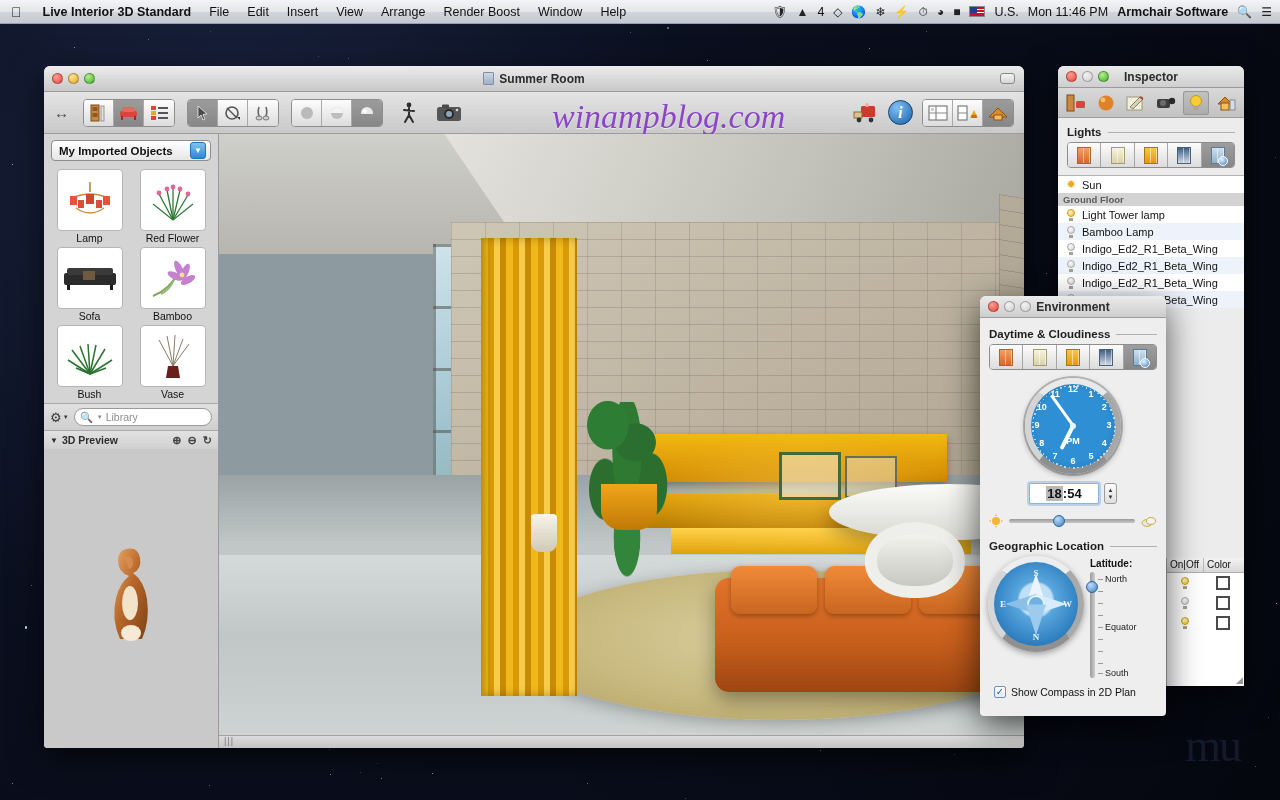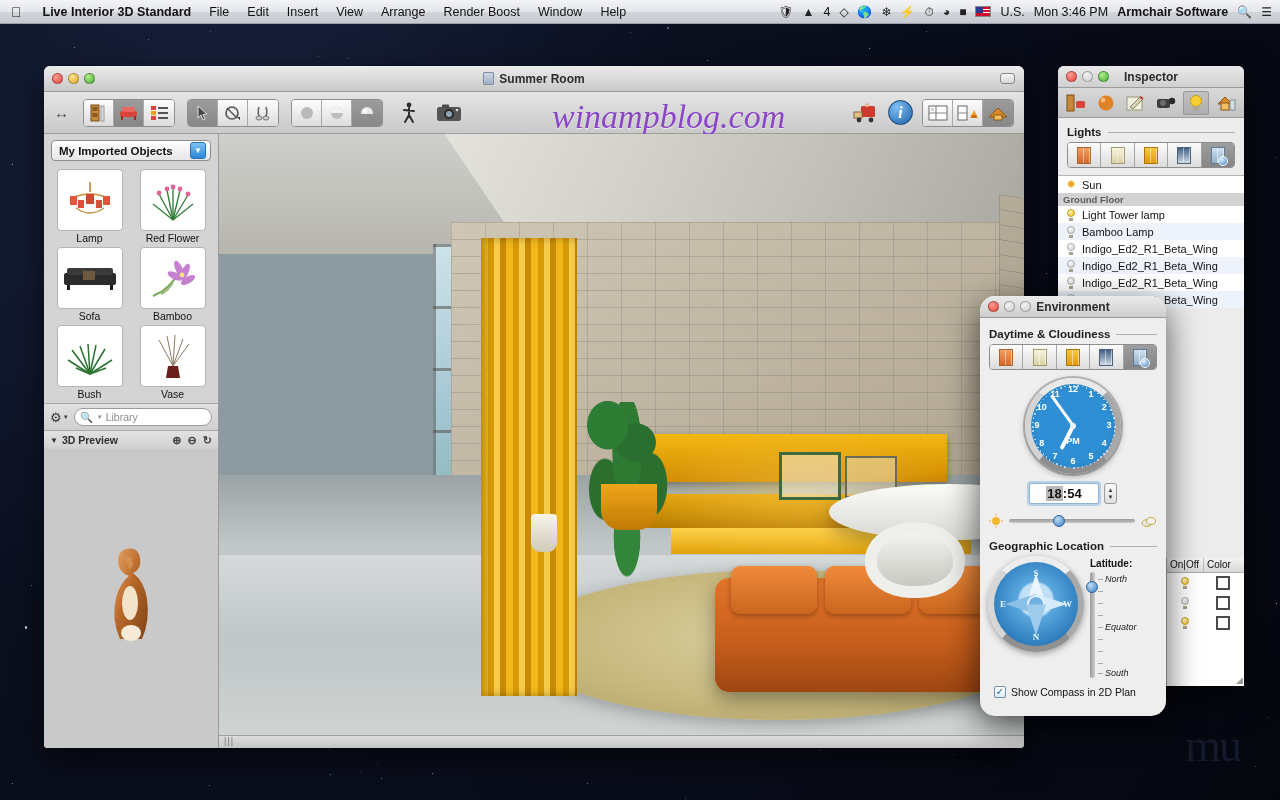--- a/index.html
+++ b/index.html
@@ -366,21 +366,21 @@
     border-bottom:1px solid #aeaeae;
   }
   #cols-head div{ padding:1px 3px; border-right:1px solid #b9b9b9; }
   .col-row { height:20px; display:flex; align-items:center; }
   .col-row .c1{ width:36px; display:flex; justify-content:center; }
   .col-row .c2{ width:40px; display:flex; justify-content:center; }
   .swatch { width:14px; height:14px; background:#fff; border:2px solid #4a4a4a; }
   #cols-grip { position:absolute; right:1px; bottom:1px; font-size:9px; color:#999; }
 
   
-  #environment { left:980px; top:296px; width:186px; height:420px; background:#eeeeee; z-index:120;border-radius:15px; }
+  #environment { left:980px; top:296px; width:186px; height:420px; background:#eeeeee; z-index:120; }
   #environment .titlebar{ background:linear-gradient(to bottom,#ebebeb,#cdcdcd); }
   #env-body { padding:2px 0 0 0; }
   .clock-wrap { display:flex; justify-content:center; margin-top:8px; }
   .clock {
     width:96px; height:96px; border-radius:50%;
     background:radial-gradient(circle at 50% 50%, #2f8fd4 0 60%, #1f6fb0 100%);
     border:6px solid; border-color:#e9e9e9 #a8a8a8 #8f8f8f #d4d4d4;
     box-shadow:0 2px 6px rgba(0,0,0,.35), 0 0 0 2px #bdbdbd;
     position:relative;
   }
@@ -440,21 +440,21 @@
   .rose-hub { position:absolute; left:50%; top:50%; width:18px; height:18px; margin:-9px 0 0 -9px; border-radius:50%; background:#6fb2e2; border:2px solid #e4f2fd; }
   .cdir { position:absolute; color:#eaf6ff; font-size:9px; font-weight:bold; font-family:"Liberation Serif",serif; }
   .lat-col { flex:1; padding-top:2px; }
   .lat-title { font-size:10px; font-weight:bold; color:#111; margin-bottom:3px; }
   .lat-slider { display:flex; gap:3px; height:106px; }
   .lat-track { width:5px; border-radius:3px; background:linear-gradient(to right,#9a9a9a,#cfcfcf); position:relative; }
   .lat-knob {
     position:absolute; left:-4px; width:12px; height:12px; border-radius:50%;
     background:radial-gradient(circle at 35% 30%,#bfdcf6,#3b7fc4); border:1px solid #2a659f;
   }
-  .lat-ticks { position:relative; flex:1; font-size:9px; color:#1c1c1c;font-style:italic; }
+  .lat-ticks { position:relative; flex:1; font-size:9px; color:#1c1c1c; }
   .lat-tick { position:absolute; left:0; white-space:nowrap; }
   .lat-tick b { font-weight:normal; color:#666; margin-right:2px; }
   .chk-row { display:flex; align-items:center; gap:5px; padding:8px 0 0 14px; font-size:10.5px; color:#111; }
   .chk {
     width:12px; height:12px; border:1px solid #6f90b5; border-radius:2px;
     background:linear-gradient(to bottom,#fff,#e2ecf7);
     display:flex; align-items:center; justify-content:center;
     font-size:10px; color:#1b5f99; line-height:1;
   }
 
@@ -747,21 +747,21 @@
     <span class="mb-text">4</span>
     <span class="mb-icon">◇</span>
     <span class="mb-icon">🌎</span>
     <span class="mb-icon">❄</span>
     <span class="mb-icon">⚡</span>
     <span class="mb-icon">⏱</span>
     <span class="mb-icon">◕</span>
     <span class="mb-icon">■</span>
     <span class="mb-flag"></span>
     <span class="mb-text">U.S.</span>
-    <span class="mb-text">Mon 3:46 PM</span>
+    <span class="mb-text">Mon 11:46 PM</span>
     <span class="mb-text" style="font-weight:bold">Armchair Software</span>
     <span class="mb-icon">🔍</span>
     <span class="mb-icon">☰</span>
   </div>
 </div>
 
 <div id="mainwin" class="win">
 
   <div class="titlebar">
     <div class="lights">

